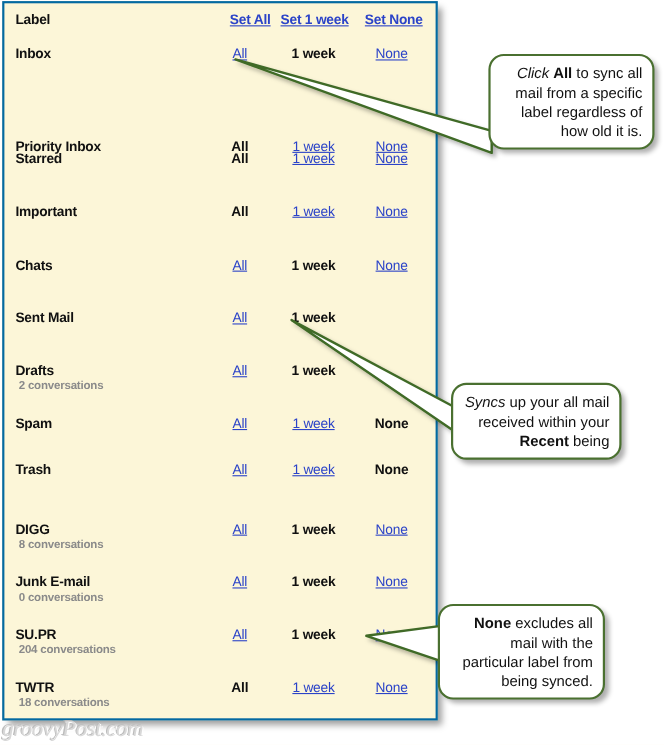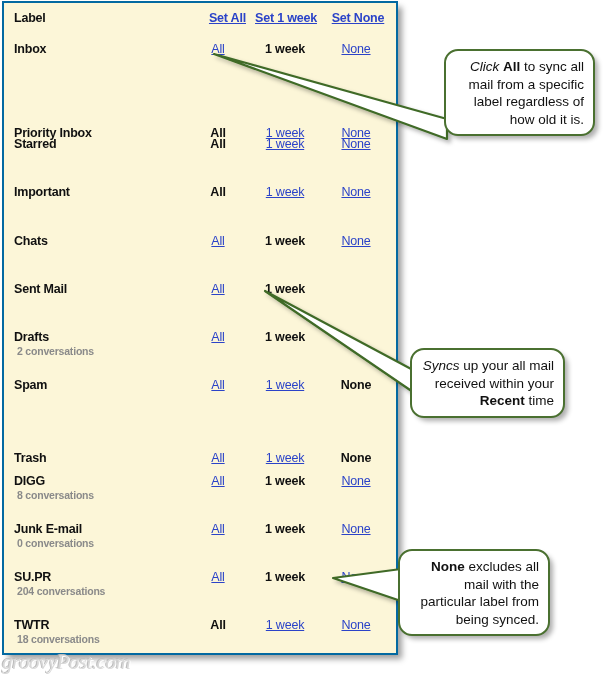--- a/index.html
+++ b/index.html
@@ -208,21 +208,21 @@
         <span class="row-sub">2 conversations</span>
         <span class="opt col-all link">All</span>
         <span class="opt col-week active">1 week</span>
       </div>
       <div class="row" style="top: 375px;">
         <span class="row-label">Spam</span>
         <span class="opt col-all link">All</span>
         <span class="opt col-week link">1 week</span>
         <span class="opt col-none active">None</span>
       </div>
-      <div class="row" style="top: 448px; text-decoration: underline;">
+      <div class="row" style="top: 417px; text-decoration: underline;">
         <span class="row-label">Trash</span>
         <span class="opt col-all link">All</span>
         <span class="opt col-week link">1 week</span>
         <span class="opt col-none active">None</span>
       </div>
       <div class="row" style="top: 471px;">
         <span class="row-label">DIGG</span>
         <span class="row-sub">8 conversations</span>
         <span class="opt col-all link">All</span>
         <span class="opt col-week active">1 week</span>
@@ -264,20 +264,20 @@
   <path d="M 265 291 L 413 392 L 413 370 Z" fill="#ffffff" stroke="#3f6a28" stroke-width="2.2" stroke-linejoin="round" filter="url(#ptrshadow)"></path>
 
   <path d="M 333 578 L 401 569 L 401 601 Z" fill="#ffffff" stroke="#3f6a28" stroke-width="2.2" stroke-linejoin="round" filter="url(#ptrshadow)"></path>
 </svg>
 
 <div class="callout" id="callout-all">
   <i>Click</i><span> </span><b>All</b><span> to sync all mail from a specific label regardless of how old it is.</span>
 </div>
 
 <div class="callout" id="callout-week">
-  <i>Syncs</i><span> up your all mail received within your </span><b>Recent</b><span> time</span>
+  <i>Syncs</i><span> up your all mail received within your </span><b>Recent</b><span> being</span>
 </div>
 
 <div class="callout" id="callout-none">
   <b>None</b><span> excludes all mail with the particular label from being synced.</span>
 </div>
 
 <div id="watermark">groovyPost.com</div>
 
 </body></html>

